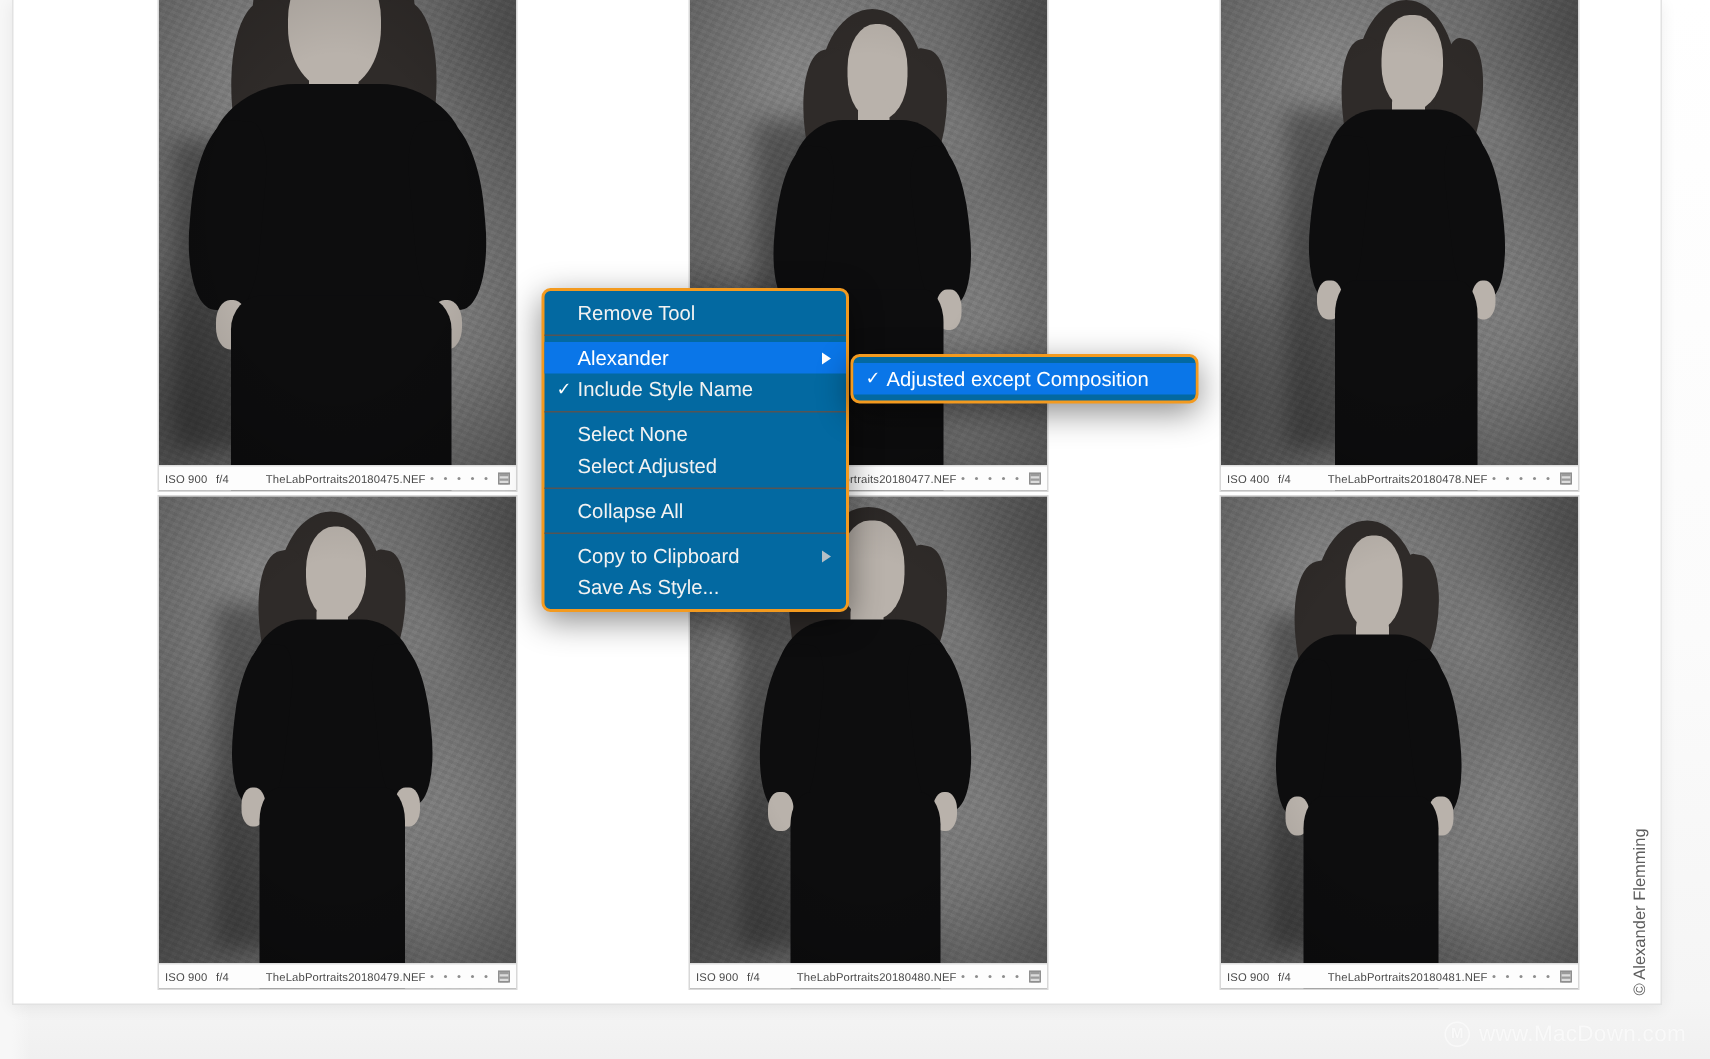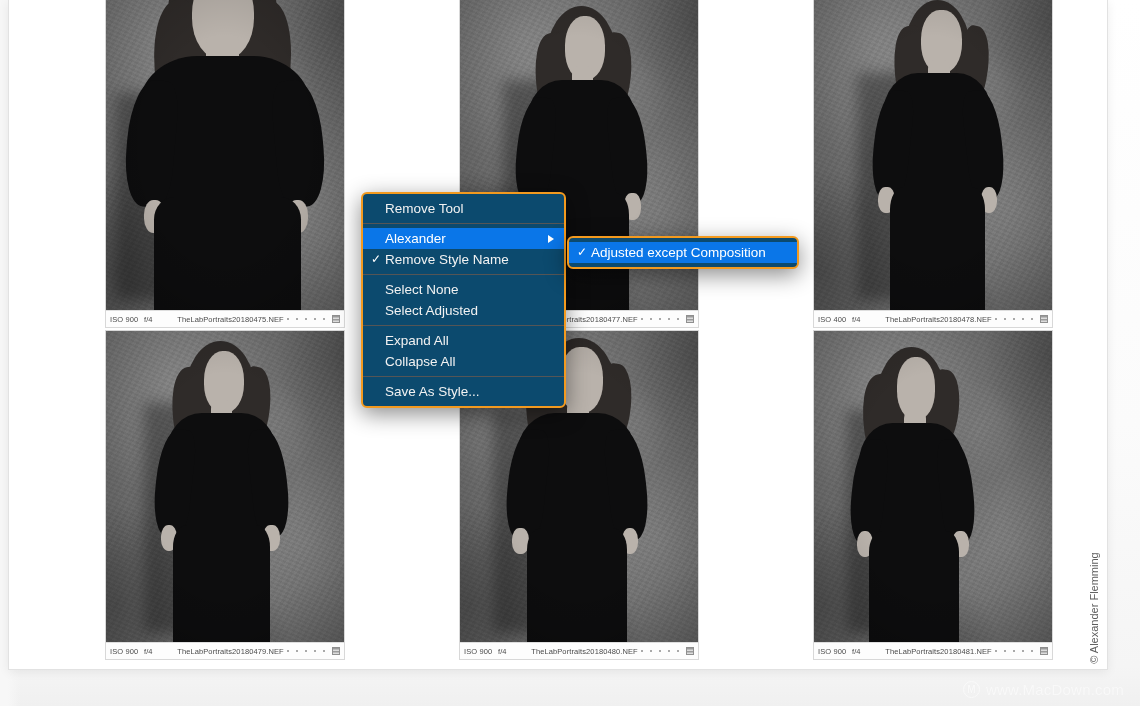--- a/index.html
+++ b/index.html
@@ -129,21 +129,21 @@
       linear-gradient(#9b9b9b,#9b9b9b) 0 0/100% 1.5px no-repeat,
       linear-gradient(#9b9b9b,#9b9b9b) 0 3px/100% 1.5px no-repeat,
       linear-gradient(#9b9b9b,#9b9b9b) 0 6px/100% 1.5px no-repeat,
       #dcdcdc;
     border:1px solid #8f8f8f;
   }
 
   
   .ctx-menu {
     position:absolute;
-    background:#0c4a6e;
+    background:#0369a1;
     border:2px solid #f39a1f;
     border-radius:6px;
     box-shadow:0 6px 22px rgba(0,0,0,.45);
     padding:4px 0;
     z-index:60;
     font-size:13.5px;
     color:#f2f2f2;
     font-family:"Liberation Sans", sans-serif;
   }
   #menu-main  { left:352px; top:192px; width:205px; }
@@ -467,41 +467,42 @@
           <span class="mlabel">Remove Tool</span>
         </div>
         <div class="msep"></div>
         <div class="mi sel">
           <span class="check"></span>
           <span class="mlabel">Alexander</span>
           <span class="arrow"></span>
         </div>
         <div class="mi">
           <span class="check">✓</span>
-          <span class="mlabel">Remove Style Name</span>
+          <span class="mlabel">Include Style Name</span>
         </div>
         <div class="msep"></div>
         <div class="mi">
           <span class="check"></span>
           <span class="mlabel">Select None</span>
         </div>
         <div class="mi">
           <span class="check"></span>
           <span class="mlabel">Select Adjusted</span>
         </div>
         <div class="msep"></div>
         <div class="mi">
           <span class="check"></span>
-          <span class="mlabel">Expand All</span>
-        </div>
-        <div class="mi">
-          <span class="check"></span>
           <span class="mlabel">Collapse All</span>
         </div>
         <div class="msep"></div>
+        <div class="mi">
+          <span class="check"></span>
+          <span class="mlabel">Copy to Clipboard</span>
+          <span class="arrow"></span>
+        </div>
         <div class="mi">
           <span class="check"></span>
           <span class="mlabel">Save As Style...</span>
         </div>
       </div>
 
     <div class="ctx-menu" id="menu-sub">
         <div class="mi sel">
           <span class="check">✓</span>
           <span class="mlabel">Adjusted except Composition</span>

